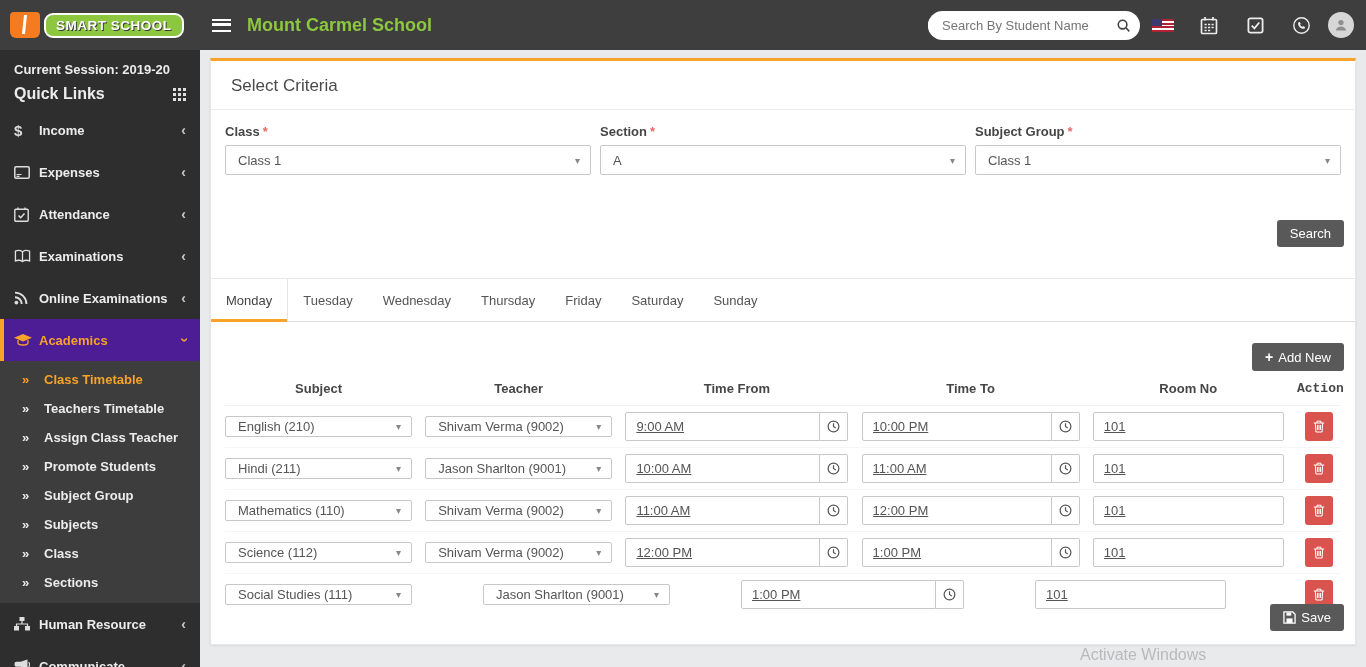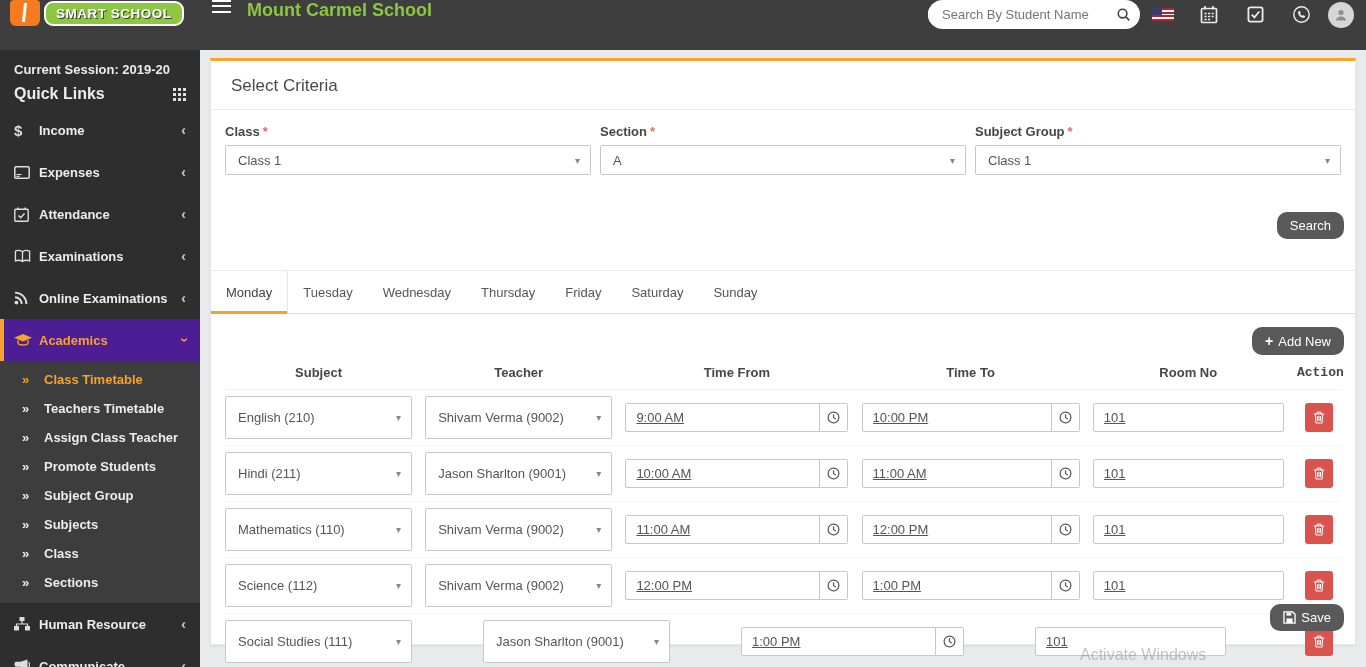--- a/index.html
+++ b/index.html
@@ -1,19 +1,19 @@
 <!DOCTYPE html>
 <html><head>
 <meta charset="utf-8">
 <style>
   * { margin:0; padding:0; box-sizing:border-box; }
   html,body { width:1366px; height:667px; overflow:hidden; font-family:"Liberation Sans", sans-serif; background:#e9eaec; }
 
   
-  .navbar { position:fixed; top:0; left:0; width:1366px; height:50px; background:#3e3e3e; display:flex; align-items:flex-start; z-index:50; }
+  .navbar { position:fixed; top:0; left:0; width:1366px; height:50px; background:#3e3e3e; display:flex; align-items:center; z-index:50; }
   .logo-area { width:200px; display:flex; align-items:center; padding-left:10px; flex-shrink:0; }
   .logo-book { width:30px; height:26px; background:#f47b20; border-radius:4px 4px 6px 6px; position:relative; flex-shrink:0; }
   .logo-book::after { content:''; position:absolute; left:13px; top:3px; width:3px; height:19px; background:#fff; transform:skewX(-6deg); }
   .logo-pill { margin-left:4px; background:#8dc63f; border:2px solid #fff; border-radius:9px; padding:3px 10px; color:#fff; font-weight:bold; font-size:13.5px; letter-spacing:.5px; text-shadow:1px 1px 0 #3a3a3a; white-space:nowrap; }
   .hamburger { width:19px; height:13px; border-top:2.5px solid #fff; border-bottom:2.5px solid #fff; position:relative; margin-left:12px; cursor:pointer; }
   .hamburger::after { content:''; position:absolute; left:0; right:0; top:2.8px; height:2.5px; background:#fff; }
   .school-title { color:#8dc63f; font-size:18px; font-weight:bold; margin-left:16px; flex:1; }
   .nav-right { display:flex; align-items:center; gap:0; }
   .search-pill { width:212px; height:29px; background:#fff; border-radius:15px; display:flex; align-items:center; overflow:hidden; }
   .search-pill input { border:none; outline:none; flex:1; padding:0 2px 0 14px; font-size:13px; color:#666; font-family:"Liberation Sans", sans-serif; min-width:0; }
@@ -45,21 +45,21 @@
   .panel-header { font-size:17px; color:#4a4a4a; padding:15px 20px 13px; border-bottom:1px solid #ececec; }
 
   .criteria-form { display:flex; gap:9px; padding:14px 14px 0; }
   .field { flex:1; }
   .field-label { font-size:13px; font-weight:bold; color:#464646; margin-bottom:6px; }
   .req { color:#e46a6a; margin-left:3px; }
   .select { height:30px; border:1px solid #c8c8c8; border-radius:2px; display:flex; align-items:center; justify-content:space-between; padding:0 10px 0 12px; font-size:13px; color:#555; background:#fff; cursor:pointer; }
   .caret { color:#888; font-size:10px; }
 
   .search-row { display:flex; justify-content:flex-end; padding:37px 11px 0 0; }
-  .btn { background:#595959; color:#fff; font-size:13px; border:none; border-radius:10px; padding:6px 13px; cursor:pointer; font-family:"Liberation Sans", sans-serif; display:inline-flex; align-items:center; gap:5px; }
+  .btn { background:#595959; color:#fff; font-size:13px; border:none; border-radius:3px; padding:6px 13px; cursor:pointer; font-family:"Liberation Sans", sans-serif; display:inline-flex; align-items:center; gap:5px;margin-top:8px; }
 
   .tabs { margin-top:31px; border-top:1px solid #e9e9e9; border-bottom:1px solid #ddd; display:flex; height:44px; }
   .tab { padding:0 15px; line-height:43px; font-size:13px; color:#555; cursor:pointer; position:relative; }
   .tab.active { color:#444; border-right:1px solid #e4e4e4; }
   .tab.active::after { content:''; position:absolute; left:0; right:0; bottom:-1px; height:3px; background:#f7a228; }
 
   .addnew-row { display:flex; justify-content:flex-end; padding:13px 11px 0 0; }
   .plus-glyph { font-weight:bold; font-size:14px; }
 
   .tt { padding:10px 14px 0; }
@@ -69,21 +69,21 @@
   .c-timefrom { width:223px; text-align:center; }
   .c-timeto { width:218px; text-align:center; }
   .c-room { width:191px; text-align:center; }
   .c-action { width:44px; text-align:center;font-family:Liberation Mono, monospace; }
   .tt-row { display:flex; justify-content:space-between; align-items:center; padding:6px 0; border-bottom:1px solid #f5f5f5; }
   .tt-row:last-child { border-bottom:none; }
   .input { height:29px; border:1px solid #c8c8c8; border-radius:2px; font-size:13px; color:#555; padding:0 10px; width:100%; font-family:"Liberation Sans", sans-serif; outline:none;text-decoration:underline; }
   .time-group { display:flex; }
   .time-group .input { border-radius:2px 0 0 2px; }
   .time-addon { width:28px; flex-shrink:0; border:1px solid #c8c8c8; border-left:none; border-radius:0 2px 2px 0; background:#fff; display:flex; align-items:center; justify-content:center; cursor:pointer; }
-  .sel-sm { height:43px; }
+  .sel-sm { height:21px; }
   .del-btn { width:28px; height:29px; background:#d9534f; border:none; border-radius:3px; display:flex; align-items:center; justify-content:center; cursor:pointer; margin:0 auto; }
   .save-row { position:absolute; bottom:13px; right:11px; }
 
   .watermark { position:fixed; left:1080px; top:646px; font-size:16px; color:#8f9394; opacity:.55; z-index:5; }
 </style>
 </head>
 <body>
 
 <div class="navbar">
   <div class="logo-area">

